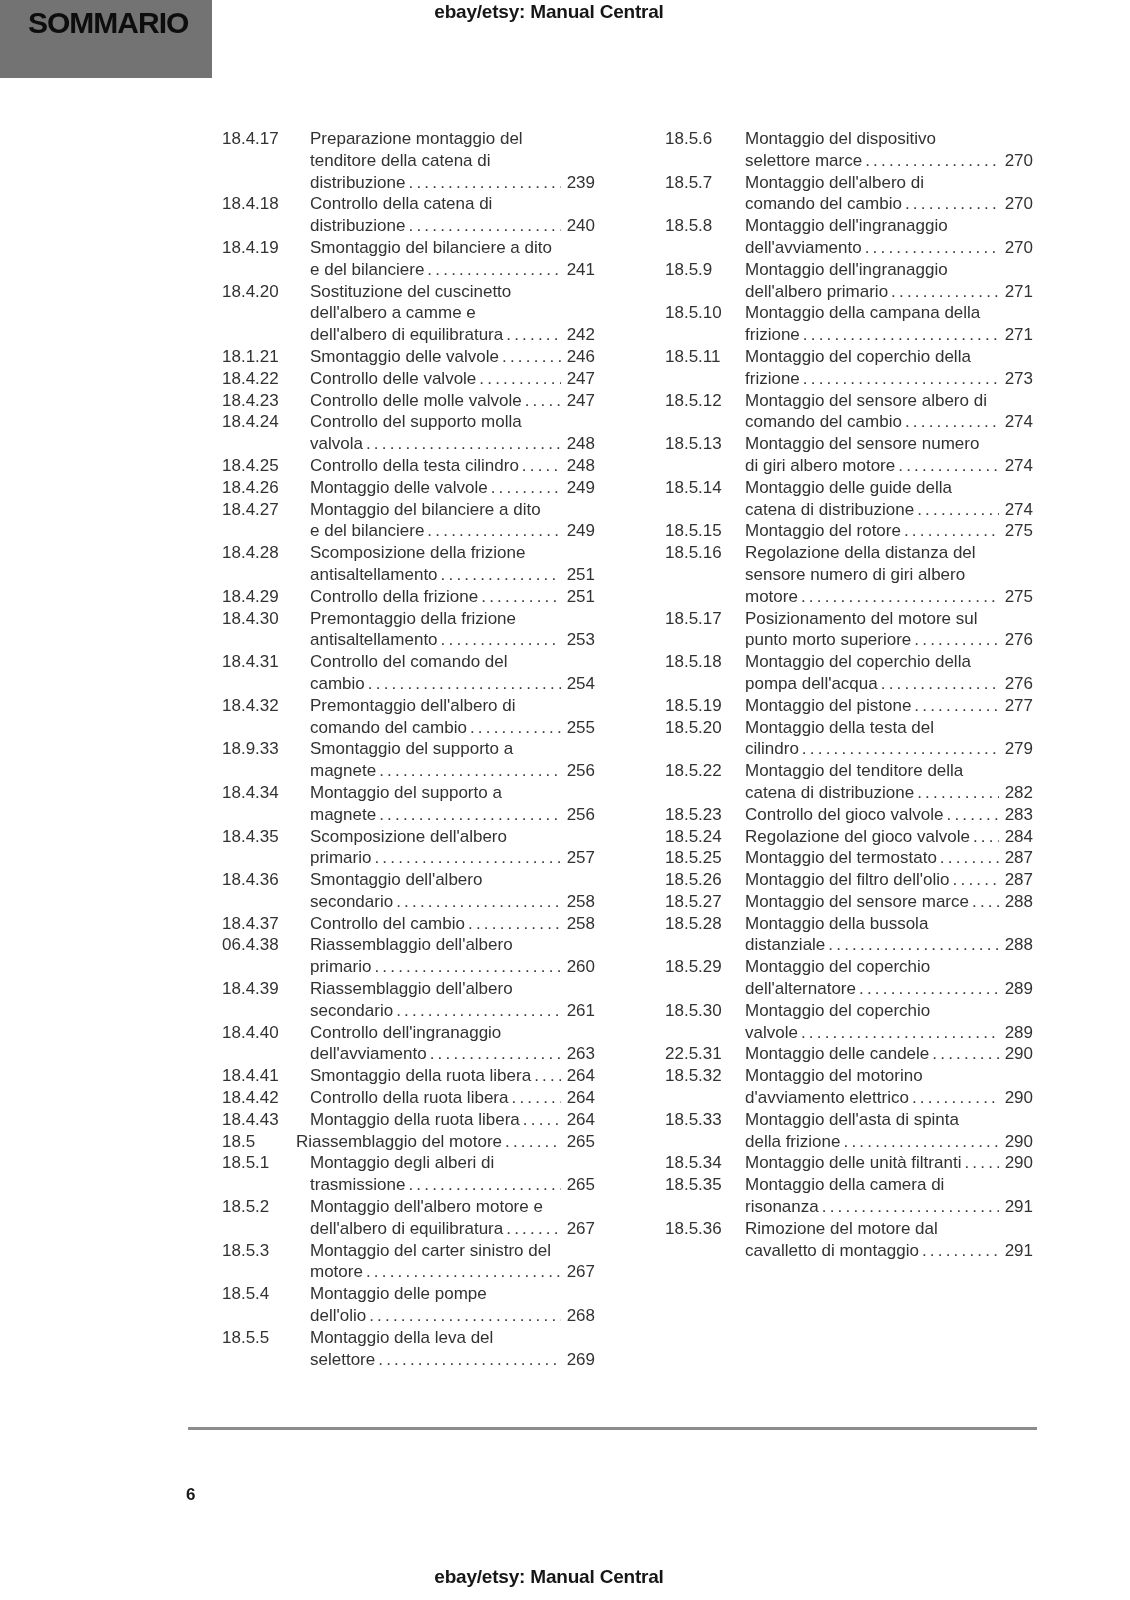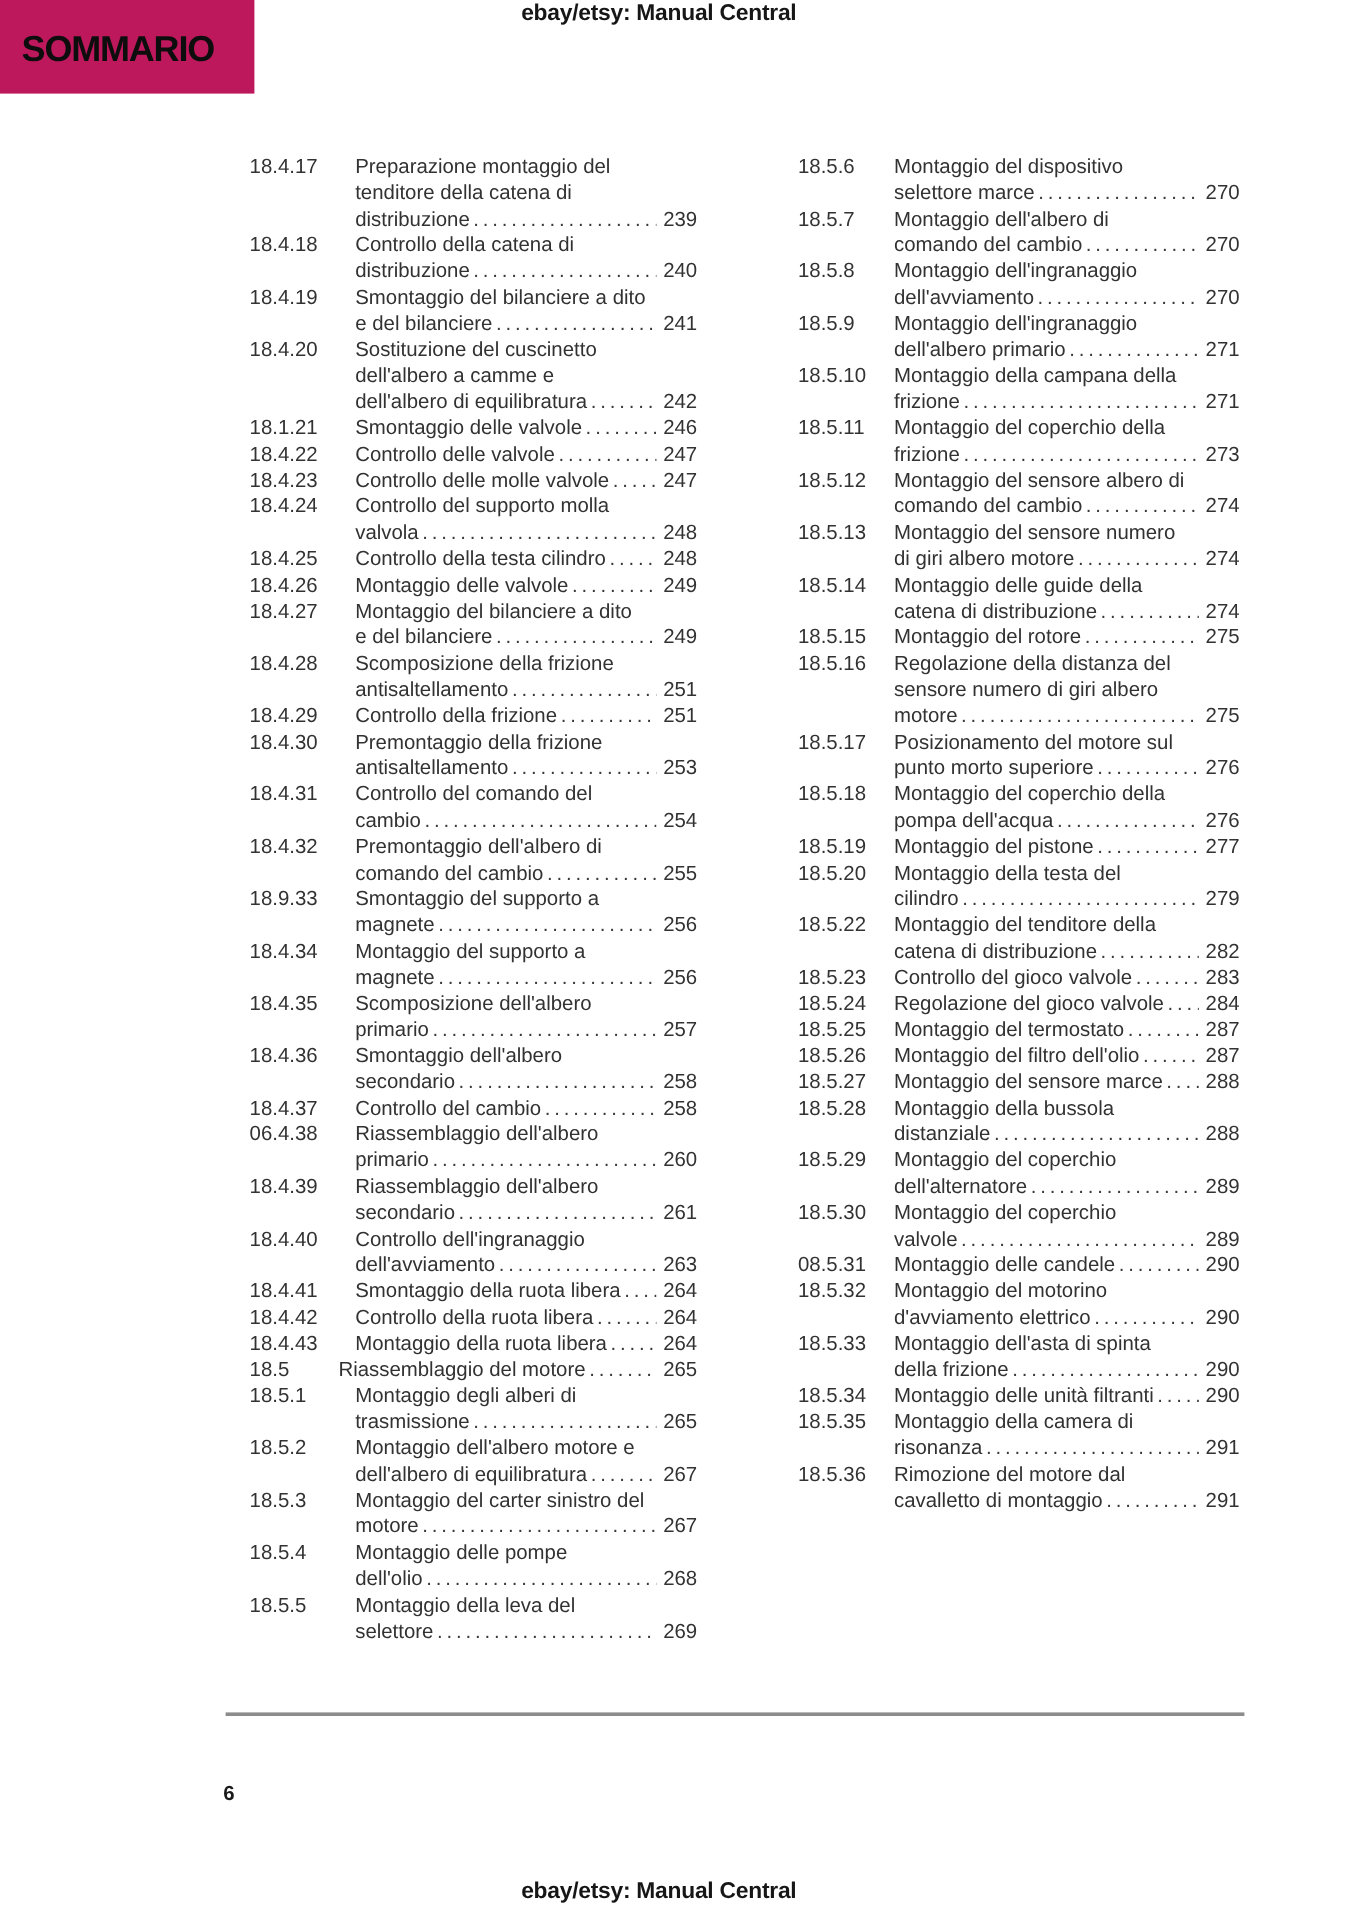--- a/index.html
+++ b/index.html
@@ -23,39 +23,38 @@
     font-weight: 700;
     letter-spacing: -0.2px;
     color: #161616;
   }
   .sommario-box {
     position: absolute;
     top: 0;
     left: 0;
     width: 212px;
     height: 78px;
-    background: #be185d;
+    background: #737373;
     display: flex;
-    align-items: center;
-    padding-left: 18px;
+    padding-left: 28px;
     padding-top: 6px;
   }
   .sommario-label {
     font-size: 30px;
     font-weight: 700;
     letter-spacing: -1px;
     color: #0d0d0d;
   }
   .toc-col {
     position: absolute;
     top: 128px;
     font-size: 17px;
     line-height: 21.8px;
   }
-  .toc-col-left  { left: 208px; width: 373px; }
+  .toc-col-left  { left: 222px; width: 373px; }
   .toc-col-right { left: 665px; width: 368px; }
   .toc-entry { display: flex; }
   .toc-num {
     flex: 0 0 auto;
     width: 88px;
     white-space: nowrap;
   }
   .toc-col-right .toc-num { width: 80px; }
   .toc-entry.level-2 .toc-num { width: 74px; }
   .toc-body { flex: 1 1 auto; min-width: 0; }
@@ -726,21 +725,21 @@
         <div class="toc-body">
           <div class="toc-line">Montaggio del coperchio</div>
           <div class="toc-line toc-line-last">
             <span class="toc-line-text">valvole</span>
             <span class="dots"></span>
             <span class="toc-page">289</span>
           </div>
         </div>
       </div>
       <div class="toc-entry">
-        <span class="toc-num">08.5.31</span>
+        <span class="toc-num">22.5.31</span>
         <div class="toc-body">
           <div class="toc-line toc-line-last">
             <span class="toc-line-text">Montaggio delle candele</span>
             <span class="dots"></span>
             <span class="toc-page">290</span>
           </div>
         </div>
       </div>
       <div class="toc-entry">
         <span class="toc-num">18.5.32</span>

